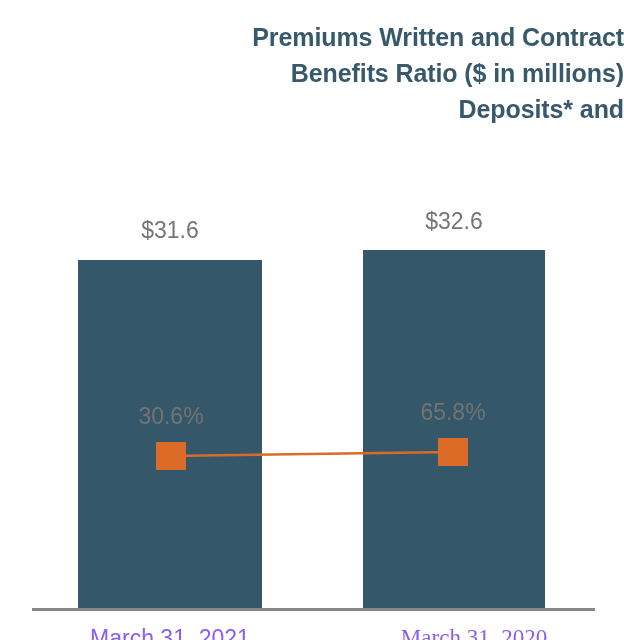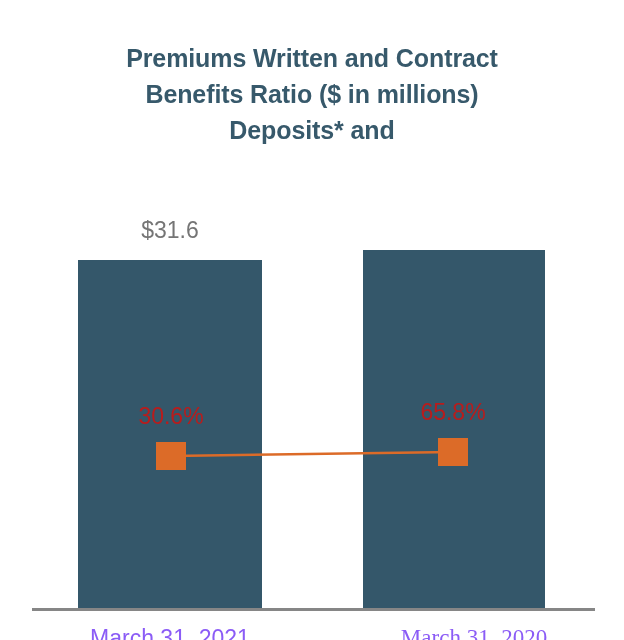--- a/index.html
+++ b/index.html
@@ -20,23 +20,23 @@
     position: absolute;
     left: 0; top: 0;
     width: 624px;
     height: 640px;
   }
 
   
   .chart-title {
     position: absolute;
     left: 0;
-    top: 40px;
+    top: 19px;
     width: 624px;
-    text-align: center;
+    text-align: right;
     color: #37596B;
     font-size: 25px;
     font-weight: bold;
     line-height: 36px;
     letter-spacing: -0.1px;
   }
   .chart-title .tline { display: block; }
 
   
   .plot-area {
@@ -103,21 +103,21 @@
     left: 156px;
     top: 397px;
   }
   .marker-2 {
     left: 438px;
     top: 393px;
   }
 
   .pct-label {
     position: absolute;
-    color: #b91c1c;
+    color: #737373;
     font-size: 23px;
     text-align: center;
     white-space: nowrap;
   }
   .pct-label-1 {
     left: 101px;
     top: 358px;
     width: 140px;
   }
   .pct-label-2 {
@@ -164,20 +164,21 @@
     <span class="tline">Benefits Ratio ($ in millions)</span>
     <span class="tline">Deposits* and</span>
   </div>
 
   <div class="plot-area">
 
     <div class="bar bar-1"></div>
     <div class="bar bar-2"></div>
 
     <div class="value-label value-label-1">$31.6</div>
+    <div class="value-label value-label-2">$32.6</div>
 
     <svg class="line-svg" viewBox="0 0 624 640">
       <line x1="171" y1="411" x2="453" y2="407" stroke="#DC6B28" stroke-width="2.4"></line>
     </svg>
 
     <div class="marker marker-1"></div>
     <div class="marker marker-2"></div>
 
     <div class="pct-label pct-label-1">30.6%</div>
     <div class="pct-label pct-label-2">65.8%</div>

